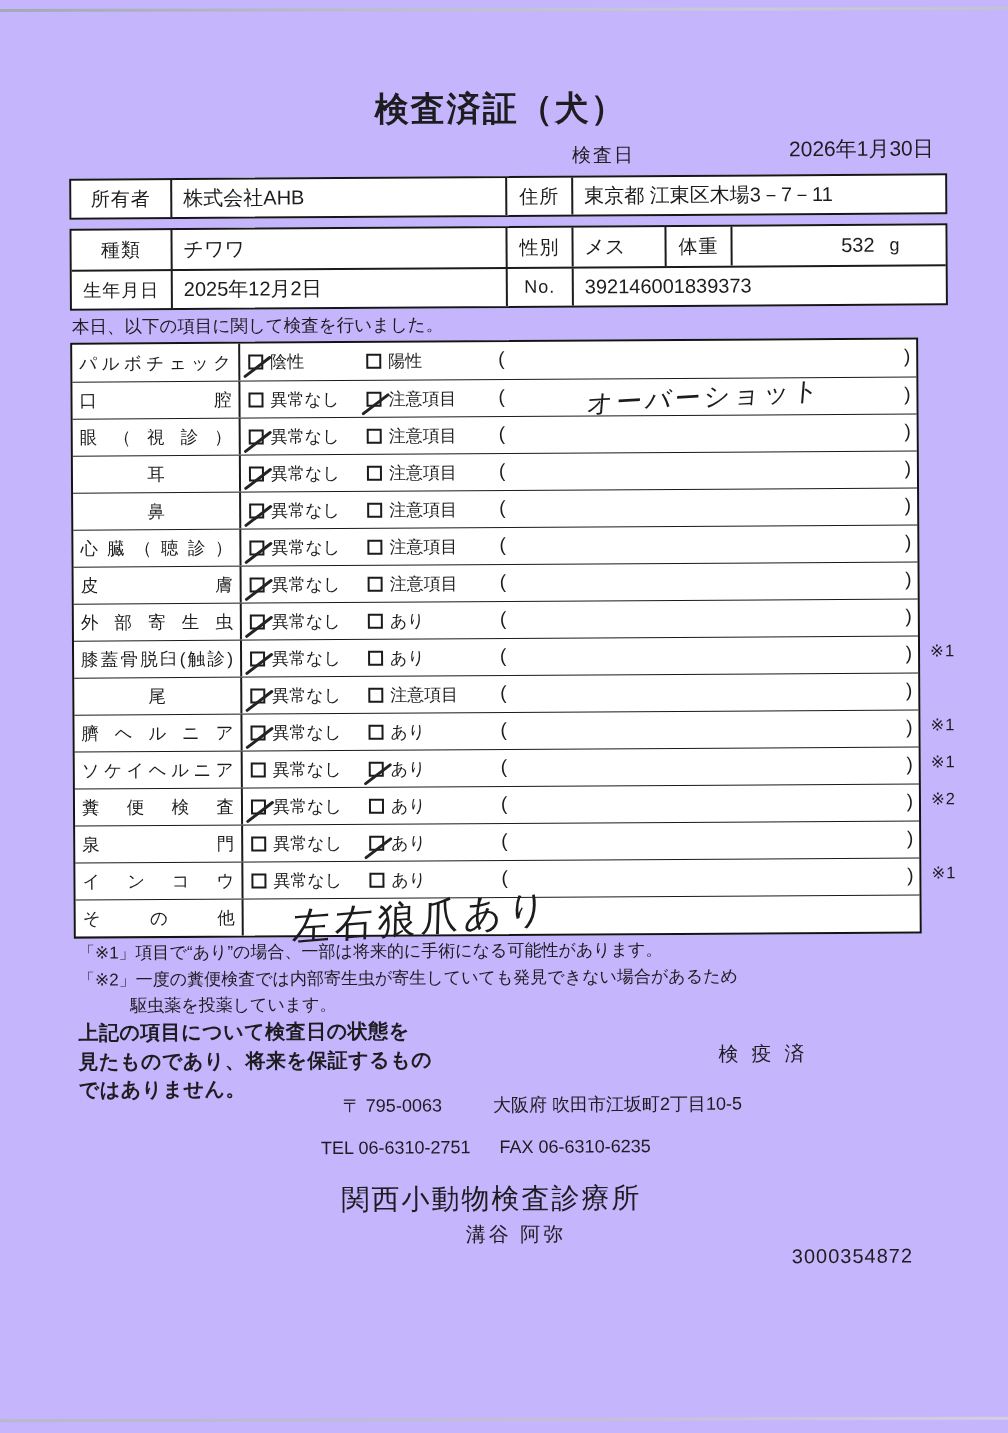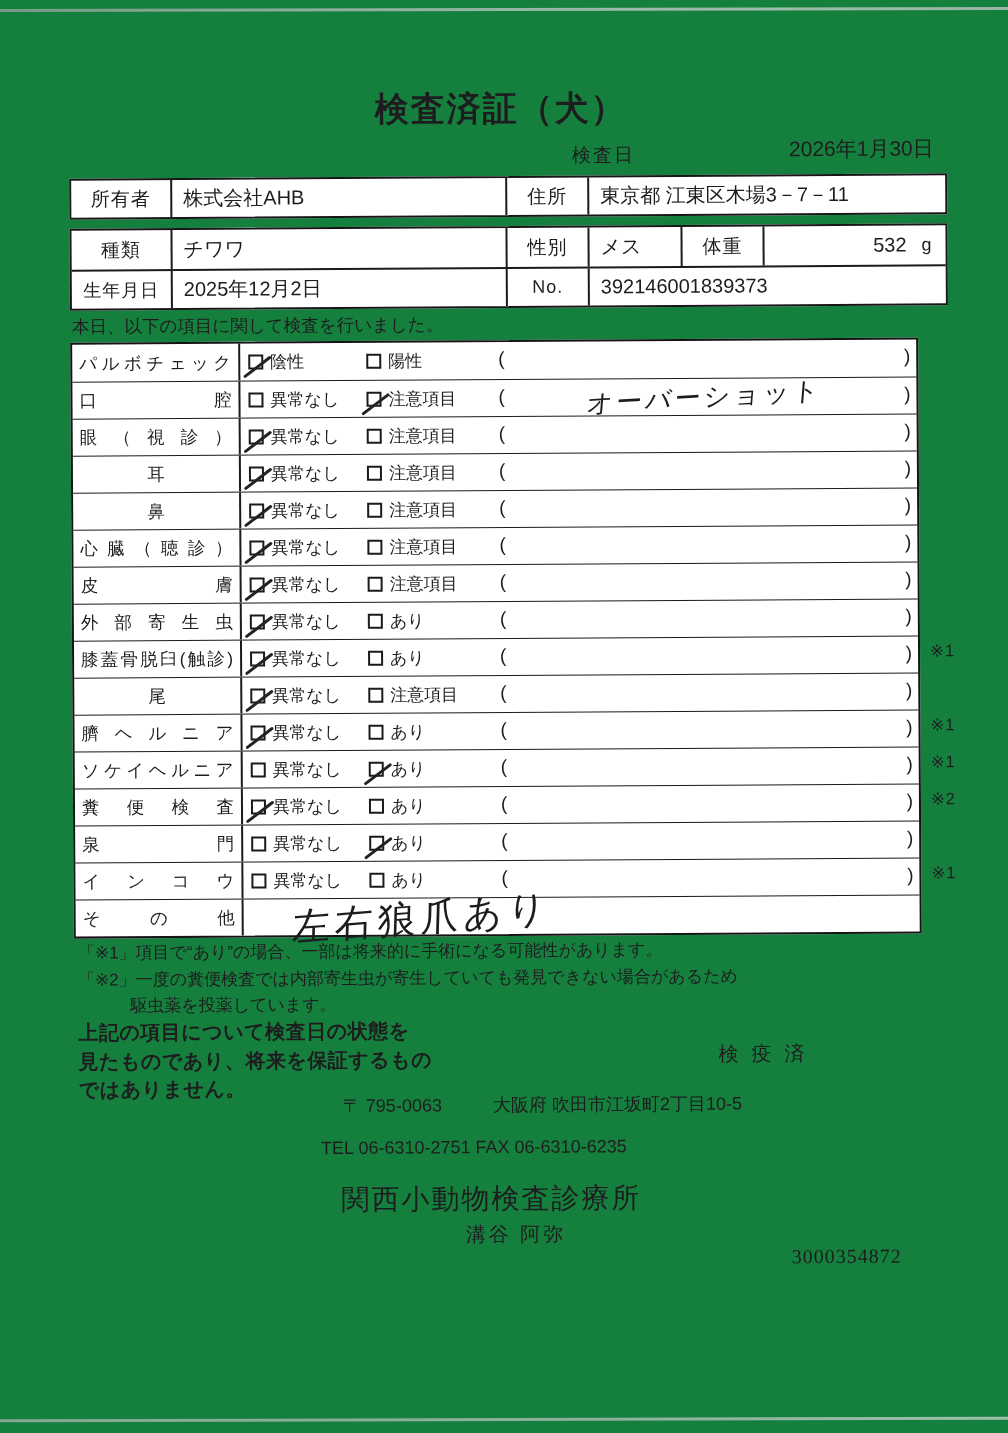--- a/index.html
+++ b/index.html
@@ -1,18 +1,18 @@
 <!DOCTYPE html>
 <html><head>
 <meta charset="utf-8">
 <style>
   * { box-sizing: border-box; margin: 0; padding: 0; }
   html,body { width:1008px; height:1433px; background:#ffffff; overflow:hidden;
     font-family:"Liberation Sans","DejaVu Sans",sans-serif; color:#1d1d1f; }
-  .page { position:relative; width:1008px; height:1433px; background:#15803d; }
+  .page { position:relative; width:1008px; height:1433px; background:#c4b5fd; }
 
   
   .artifact { position:absolute; pointer-events:none; }
   .top-line { left:0; top:8px; width:1008px; height:3px;
     background:linear-gradient(90deg,#9aa39e 0%,#b9c0bc 35%,#ccd1ce 75%,#c2c7c4 100%);
     opacity:.75; transform:rotate(-0.12deg); }
   .bottom-line { left:0; top:1418px; width:1008px; height:3px;
     background:linear-gradient(90deg,#b4b8b6 0%,#c3c6c4 60%,#d8dbd9 100%);
     opacity:.7; transform:rotate(-0.15deg); }
 
@@ -26,21 +26,21 @@
 
   
   .tbl { position:absolute; left:72px; width:878px; background:#fff; border:2.2px solid #17171a; }
   .trow { display:flex; height:37px; }
   .info-table .trow { height:39px; }
   .info-table .trow + .trow { border-top:2px solid #1b1b1d; }
   .cell { display:flex; align-items:center; border-right:2px solid #1b1b1d; height:100%; overflow:hidden; }
   .cell.last { border-right:none; }
   .cell.lab { justify-content:center; font-size:19px; letter-spacing:1px; flex:none; }
   .cell.val { padding-left:11px; font-size:20px; flex:none; }
-  .w103{width:101px;} .w335{width:335px;} .w82{width:82px;} .w358{width:358px; width:356px;}
+  .w103{width:101px;} .w335{width:335px;} .w82{width:66px;} .w358{width:358px; width:356px;}
   .w93{width:93px;} .w183{width:183px;}
   .weight-val { justify-content:flex-end; padding-right:16px; }
   .weight-unit { margin-left:15px; font-size:18px; }
 
   .intro { position:absolute; left:74px; top:312px; font-size:17.5px; }
 
   
   .exam-area { position:absolute; left:72px; top:340px; width:936px; }
   .exam-table { width:848px; border:2.2px solid #141417; background:#fff; }
   .exam-row { display:flex; height:37px; position:relative; }
@@ -77,25 +77,25 @@
 
   .disclaimer { position:absolute; left:76px; top:1016px; font-size:20px; font-weight:700;
     line-height:28.5px; letter-spacing:0.5px; }
 
   .stamp { position:absolute; left:716px; top:1042px; font-size:20px; font-weight:500;
     letter-spacing:13px; }
 
   .addr-line { position:absolute; left:340px; top:1093px; font-size:18px; }
   .addr-line .gap { margin-left:46px; }
   .tel-line { position:absolute; left:318px; top:1137px; font-size:18px; }
-  .tel-line .gap { }
+  .tel-line .gap { margin-left:24px; }
   .clinic-name { position:absolute; left:338px; top:1180px; font-size:28px; font-weight:500;
     letter-spacing:2px; }
   .vet-name { position:absolute; left:462px; top:1221px; font-size:20px; letter-spacing:3px; }
-  .serial { position:absolute; left:788px; top:1247px; font-size:20px; letter-spacing:1px;font-family:Liberation Serif, serif; }
+  .serial { position:absolute; left:788px; top:1247px; font-size:20px; letter-spacing:1px; }
 </style>
 </head>
 <body>
 
 <div class="page">
   <div class="artifact top-line"></div>
   <div class="artifact bottom-line"></div>
 
   <div class="tilt">
 

